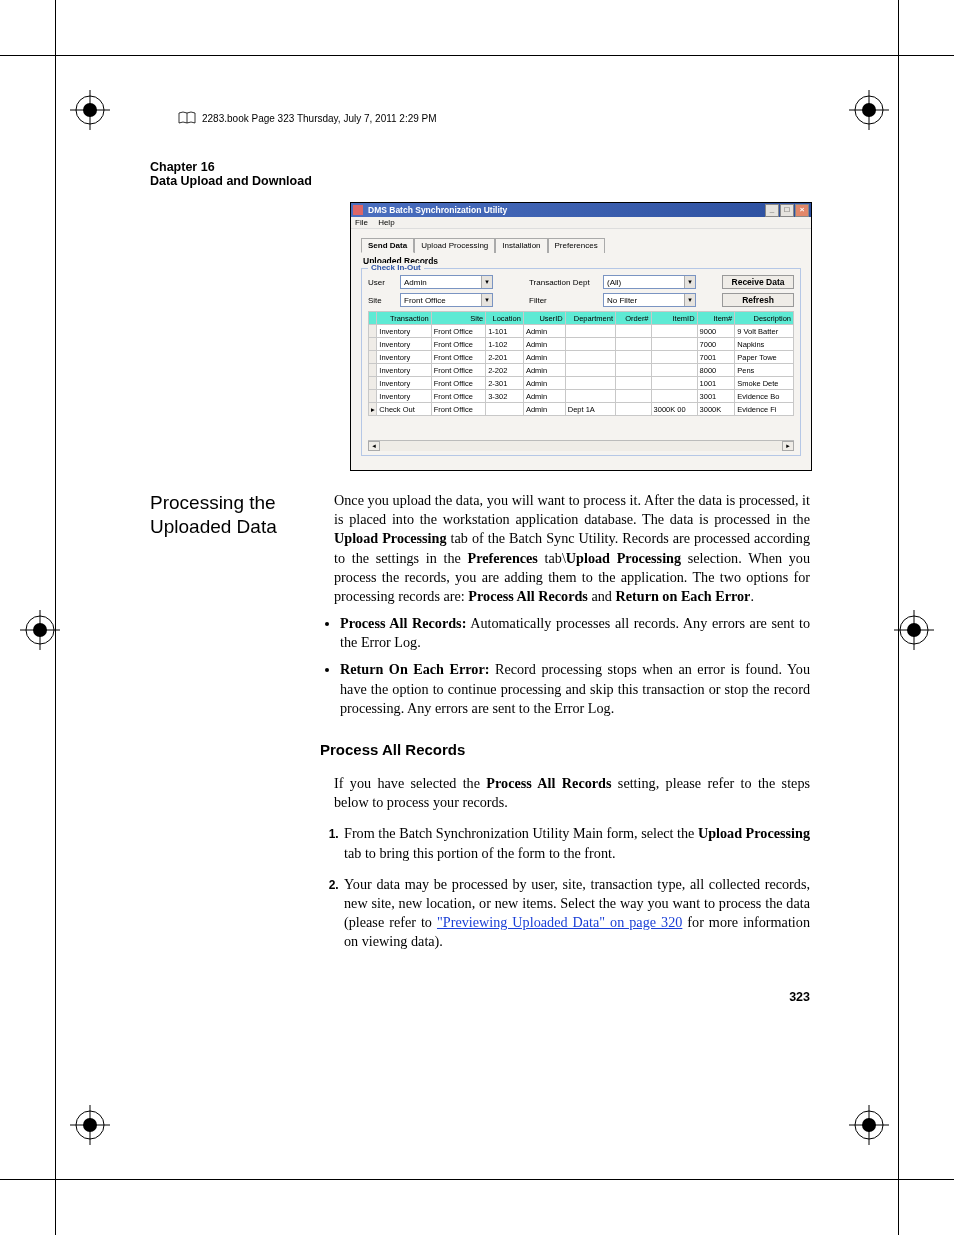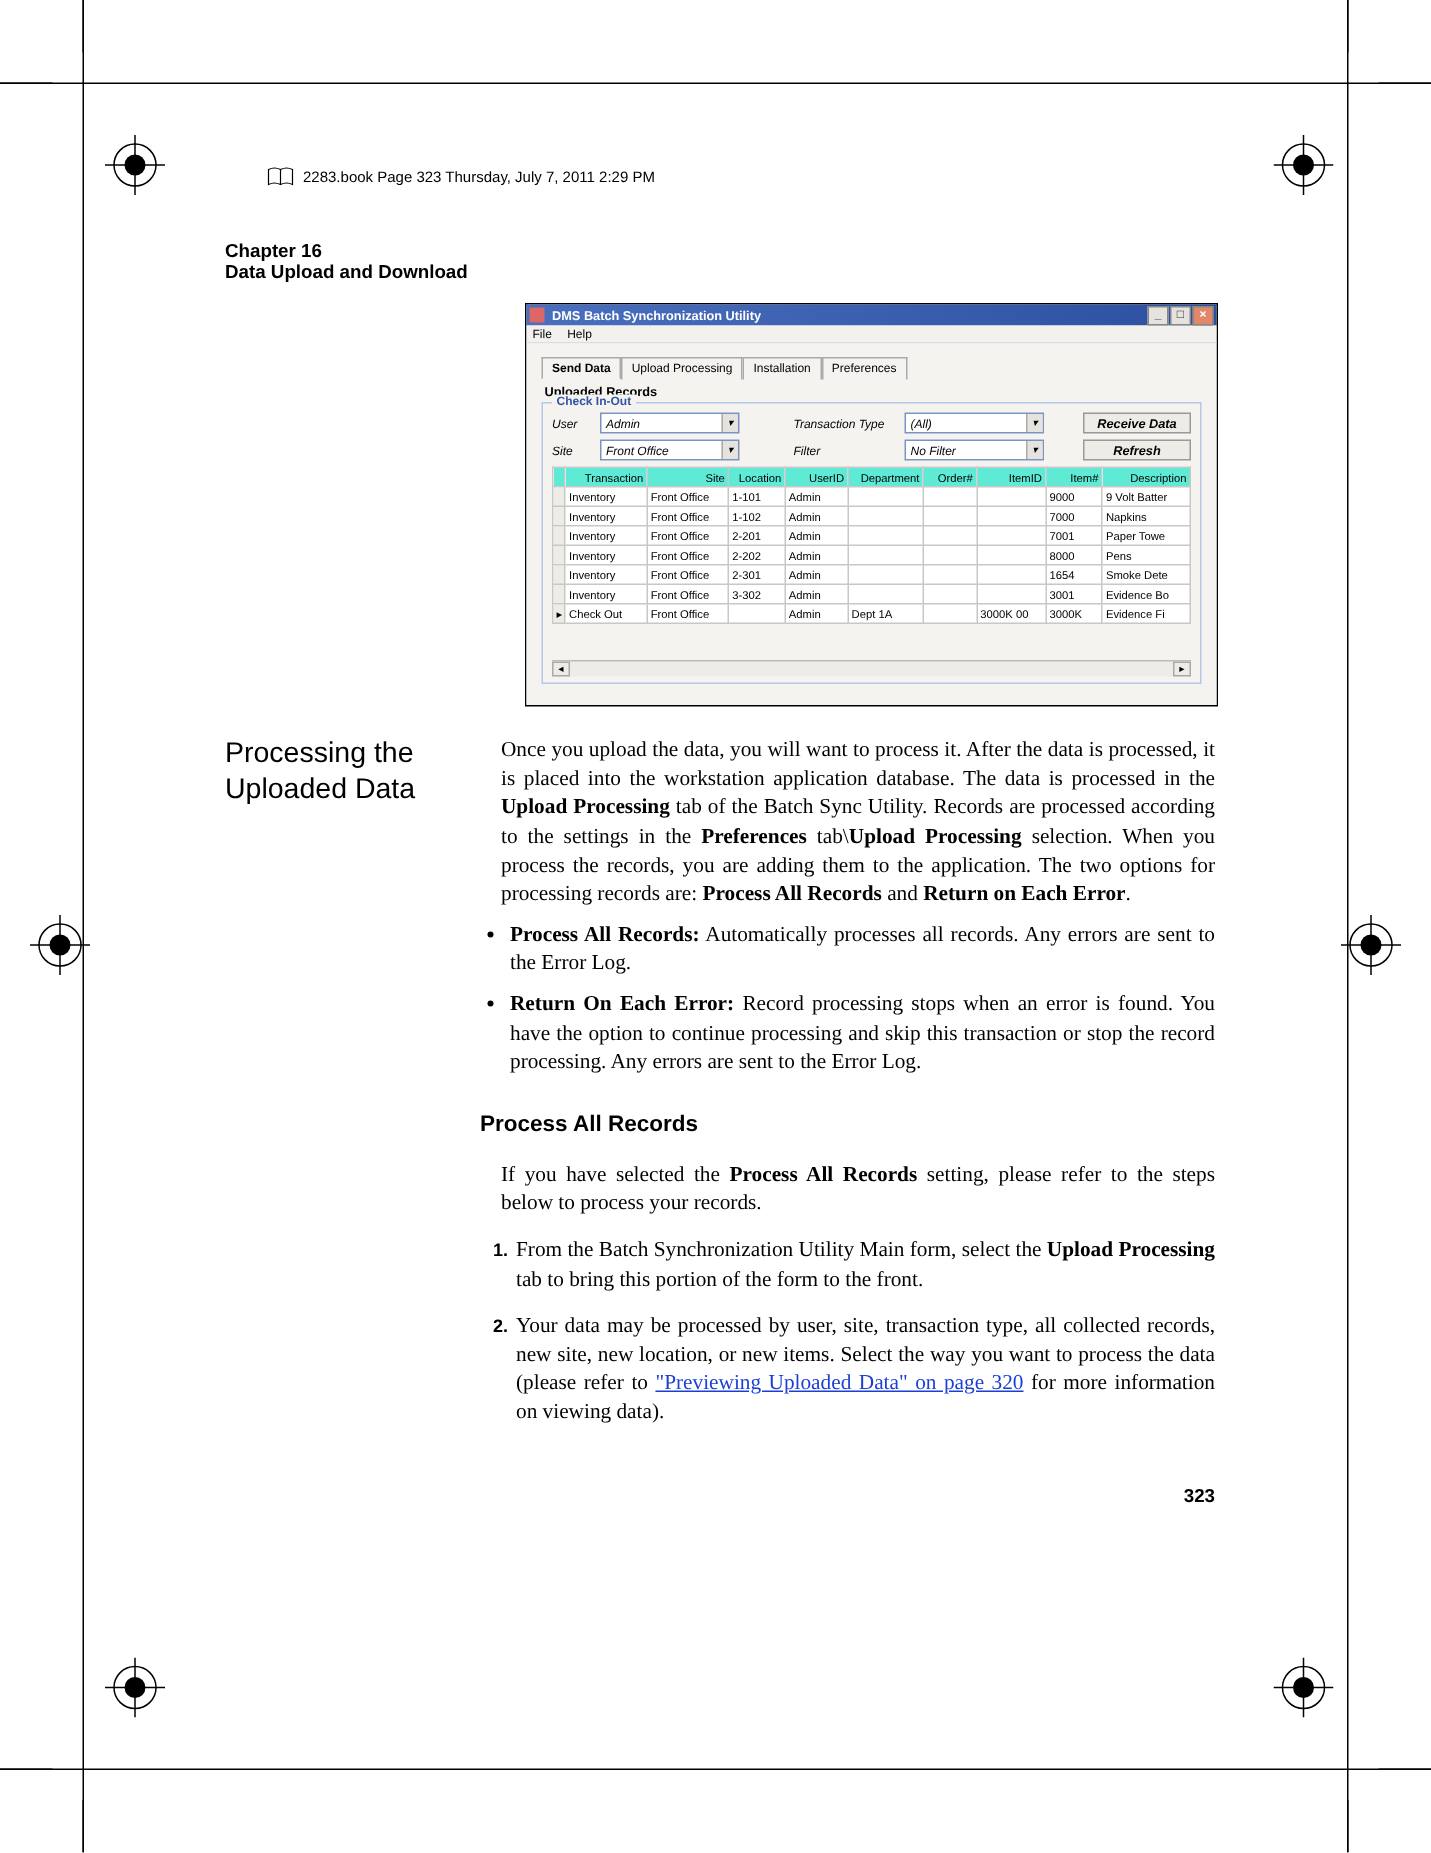--- a/index.html
+++ b/index.html
@@ -118,21 +118,21 @@
   }
   .groupbox .legend {
     position: absolute;
     top: -6px; left: 6px;
     background: #f5f3f0;
     padding: 0 3px;
     color: #3054a8;
     font-size: 8px;
     font-weight: bold;
   }
-  .filter-row { display: flex; align-items: center; margin-bottom: 4px; gap: 4px; font-size: 8px; font-style: italic; }
+  .filter-row { display: flex; align-items: center; margin-bottom: 4px; gap: 4px; font-size: 8px; }
   .filter-row .lbl { width: 28px; }
   .filter-row .combo {
     display: inline-flex; align-items: center;
     border: 1px solid #7a94c2;
     background: #fff;
     height: 12px;
     font-size: 8px;
     padding: 0 0 0 3px;
   }
   .filter-row .combo .val { flex: 1; }
@@ -338,21 +338,21 @@
       <div class="groupbox">
         <div class="legend">Check In-Out</div>
 
         <div class="filter-row">
           <span class="lbl">User</span>
           <span class="combo" style="width:88px">
             <span class="val">Admin</span>
             <span class="arrow">▾</span>
           </span>
           <span style="width:28px"></span>
-          <span class="lbl" style="width:70px">Transaction Type</span>
+          <span class="lbl" style="width:70px">Transaction Dept</span>
           <span class="combo" style="width:88px">
             <span class="val">(All)</span>
             <span class="arrow">▾</span>
           </span>
           <span style="flex:1"></span>
           <span class="btn-flat" style="width:70px">Receive Data</span>
         </div>
 
         <div class="filter-row">
           <span class="lbl">Site</span>
@@ -448,21 +448,21 @@
               </tr>
               <tr>
                 <td class="row-handle"></td>
                 <td>Inventory</td>
                 <td>Front Office</td>
                 <td>2-301</td>
                 <td>Admin</td>
                 <td></td>
                 <td></td>
                 <td></td>
-                <td>1654</td>
+                <td>1001</td>
                 <td>Smoke Dete</td>
               </tr>
               <tr>
                 <td class="row-handle"></td>
                 <td>Inventory</td>
                 <td>Front Office</td>
                 <td>3-302</td>
                 <td>Admin</td>
                 <td></td>
                 <td></td>

